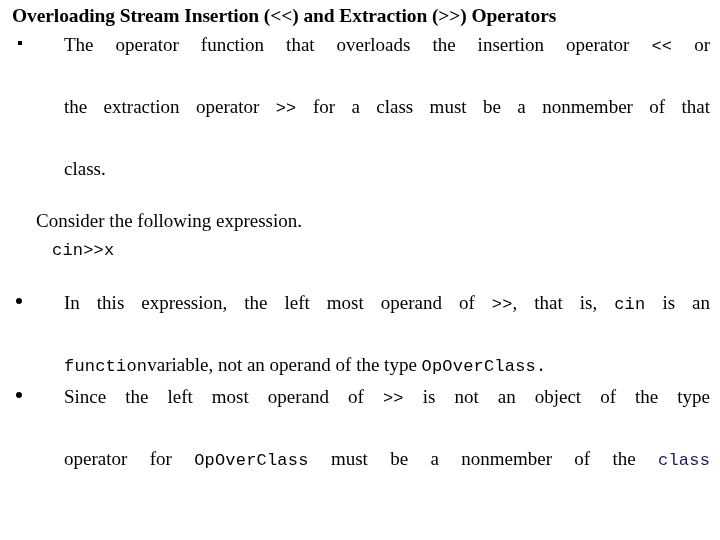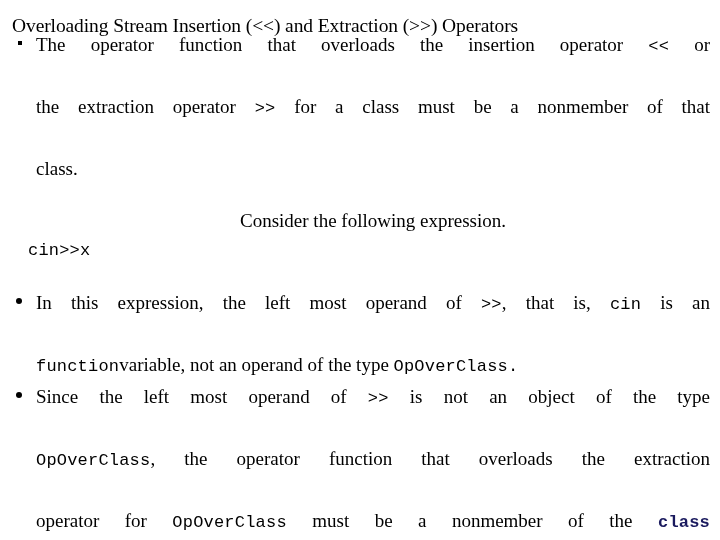--- a/index.html
+++ b/index.html
@@ -19,24 +19,24 @@
     width: 720px;
     height: 540px;
     background: #ffffff;
     box-sizing: border-box;
   }
 
   
   .slide-title {
     position: absolute;
     left: 12px;
-    top: 14px;
+    top: 4px;
     width: 700px;
     font-size: 19.5px;
-    font-weight: normal;
+    font-weight: bold;
     letter-spacing: -0.1px;
     line-height: 24px;
     white-space: nowrap;
   }
 
   
   .body {
     position: absolute;
     left: 0;
     top: 30px;
@@ -72,52 +72,51 @@
     height: 6px;
     border-radius: 50%;
     background: #000;
   }
 
   
   .jline {
     display: block;
     text-align: justify;
     text-justify: inter-word;
+    margin-left: 28px;
   }
   .jline::after {
     content: "";
     display: inline-block;
     width: 100%;
     height: 0;
   }
   .jline.last::after {
     display: none;
   }
 
   
   .code {
     font-family: "Liberation Mono", "DejaVu Sans Mono", monospace;
     font-size: 17px;
     letter-spacing: 0.2px;
   }
   .code.blue {
     color: #1a1a5e;
-    font-weight: bold;
   }
 
   
   .plain-line {
     padding-left: 36px;
     padding-right: 10px;
     font-size: 19px;
     line-height: 30px;
-    text-align: center;
   }
   .code-line {
-    padding-left: 28px;
+    padding-left: 52px;
     font-size: 17px;
     line-height: 30px;
     font-family: "Liberation Mono", "DejaVu Sans Mono", monospace;
     letter-spacing: 0.2px;
   }
   .spacer-md { height: 22px; }
 </style>
 </head>
 <body>
 
@@ -161,21 +160,20 @@
         <span class="code">OpOverClass</span><span class="code">.</span></span>
     </div>
 
     <div class="para">
       <span class="bullet-rd"></span>
 
       <span class="jline"><span>Since the left most operand of</span>
         <span class="code">&gt;&gt;</span>
         <span>is not an object of the type</span></span>
 
-      <span class="jline"><span class="code">OpOverClass</span><span>, the operator function that overloads the extraction</span></span>
 
       <span class="jline"><span>operator for</span>
         <span class="code">OpOverClass</span>
         <span>must be a nonmember of the</span>
         <span class="code blue">class</span></span>
 
     </div>
 
   </div>
 </div>

